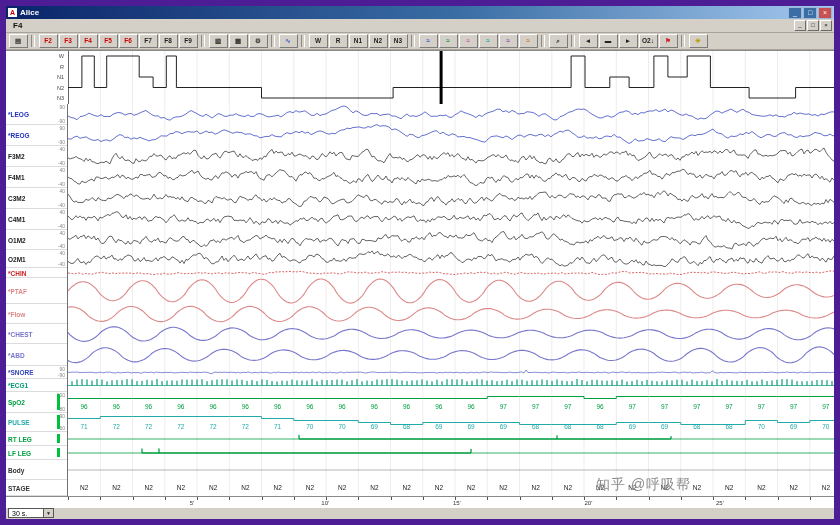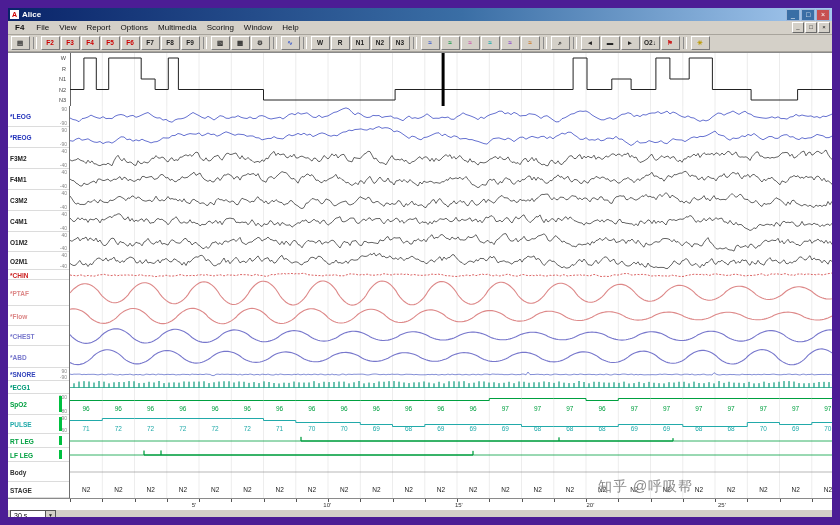--- a/index.html
+++ b/index.html
@@ -1,18 +1,18 @@
 <!DOCTYPE html>
 <html><head>
 <meta charset="utf-8">
 <style>
   html,body{margin:0;padding:0;background:#808080;}
   #app{position:relative;width:840px;height:525px;background:#d4d0c8;
        font-family:"Liberation Sans",sans-serif;overflow:hidden;
-       border:8px solid #4c1d95;box-sizing:border-box;}
+       border:6px solid #4c1d95;box-sizing:border-box;}
   
   .titlebar{position:absolute;top:0;left:0;right:0;height:13px;
     background:linear-gradient(to right,#0a246a,#3a6ea5 55%,#a6caf0);
     display:flex;align-items:center;padding:0 2px;}
   .app-icon{width:9px;height:9px;background:#fff;color:#c00;font-size:7px;font-weight:bold;
     line-height:9px;text-align:center;margin-right:3px;}
   .title-text{color:#fff;font-size:8px;font-weight:bold;flex:1;}
   .wbtn{width:12px;height:10px;font-size:7px;line-height:9px;text-align:center;color:#fff;
     background:#3a6ea5;border:1px solid #9cb6d8;margin-left:1px;cursor:default;}
   .wbtn.close{background:#c75050;}
@@ -78,30 +78,20 @@
     <span class="title-text">Alice</span>
     <span id="win-controls" style="display: flex;">
         <span class="wbtn">_</span>
         <span class="wbtn">□</span>
         <span class="wbtn close">×</span>
       </span>
   </div>
 
   <div class="menubar">
     <span class="menu-left">F4</span>
-    <span id="menu-items" style="display:flex;">
-        <span class="menu-item">File</span>
-        <span class="menu-item">View</span>
-        <span class="menu-item">Report</span>
-        <span class="menu-item">Options</span>
-        <span class="menu-item">Multimedia</span>
-        <span class="menu-item">Scoring</span>
-        <span class="menu-item">Window</span>
-        <span class="menu-item">Help</span>
-      </span>
     <span class="mdi-btns" id="mdi-btns">
         <span class="mdi-btn">_</span>
         <span class="mdi-btn">□</span>
         <span class="mdi-btn">×</span>
       </span>
   </div>
 
   <div class="toolbar" id="toolbar">
       <span class="tb-btn" style="color: rgb(51, 51, 51);">▤</span>
       <span class="tb-sep"></span>

